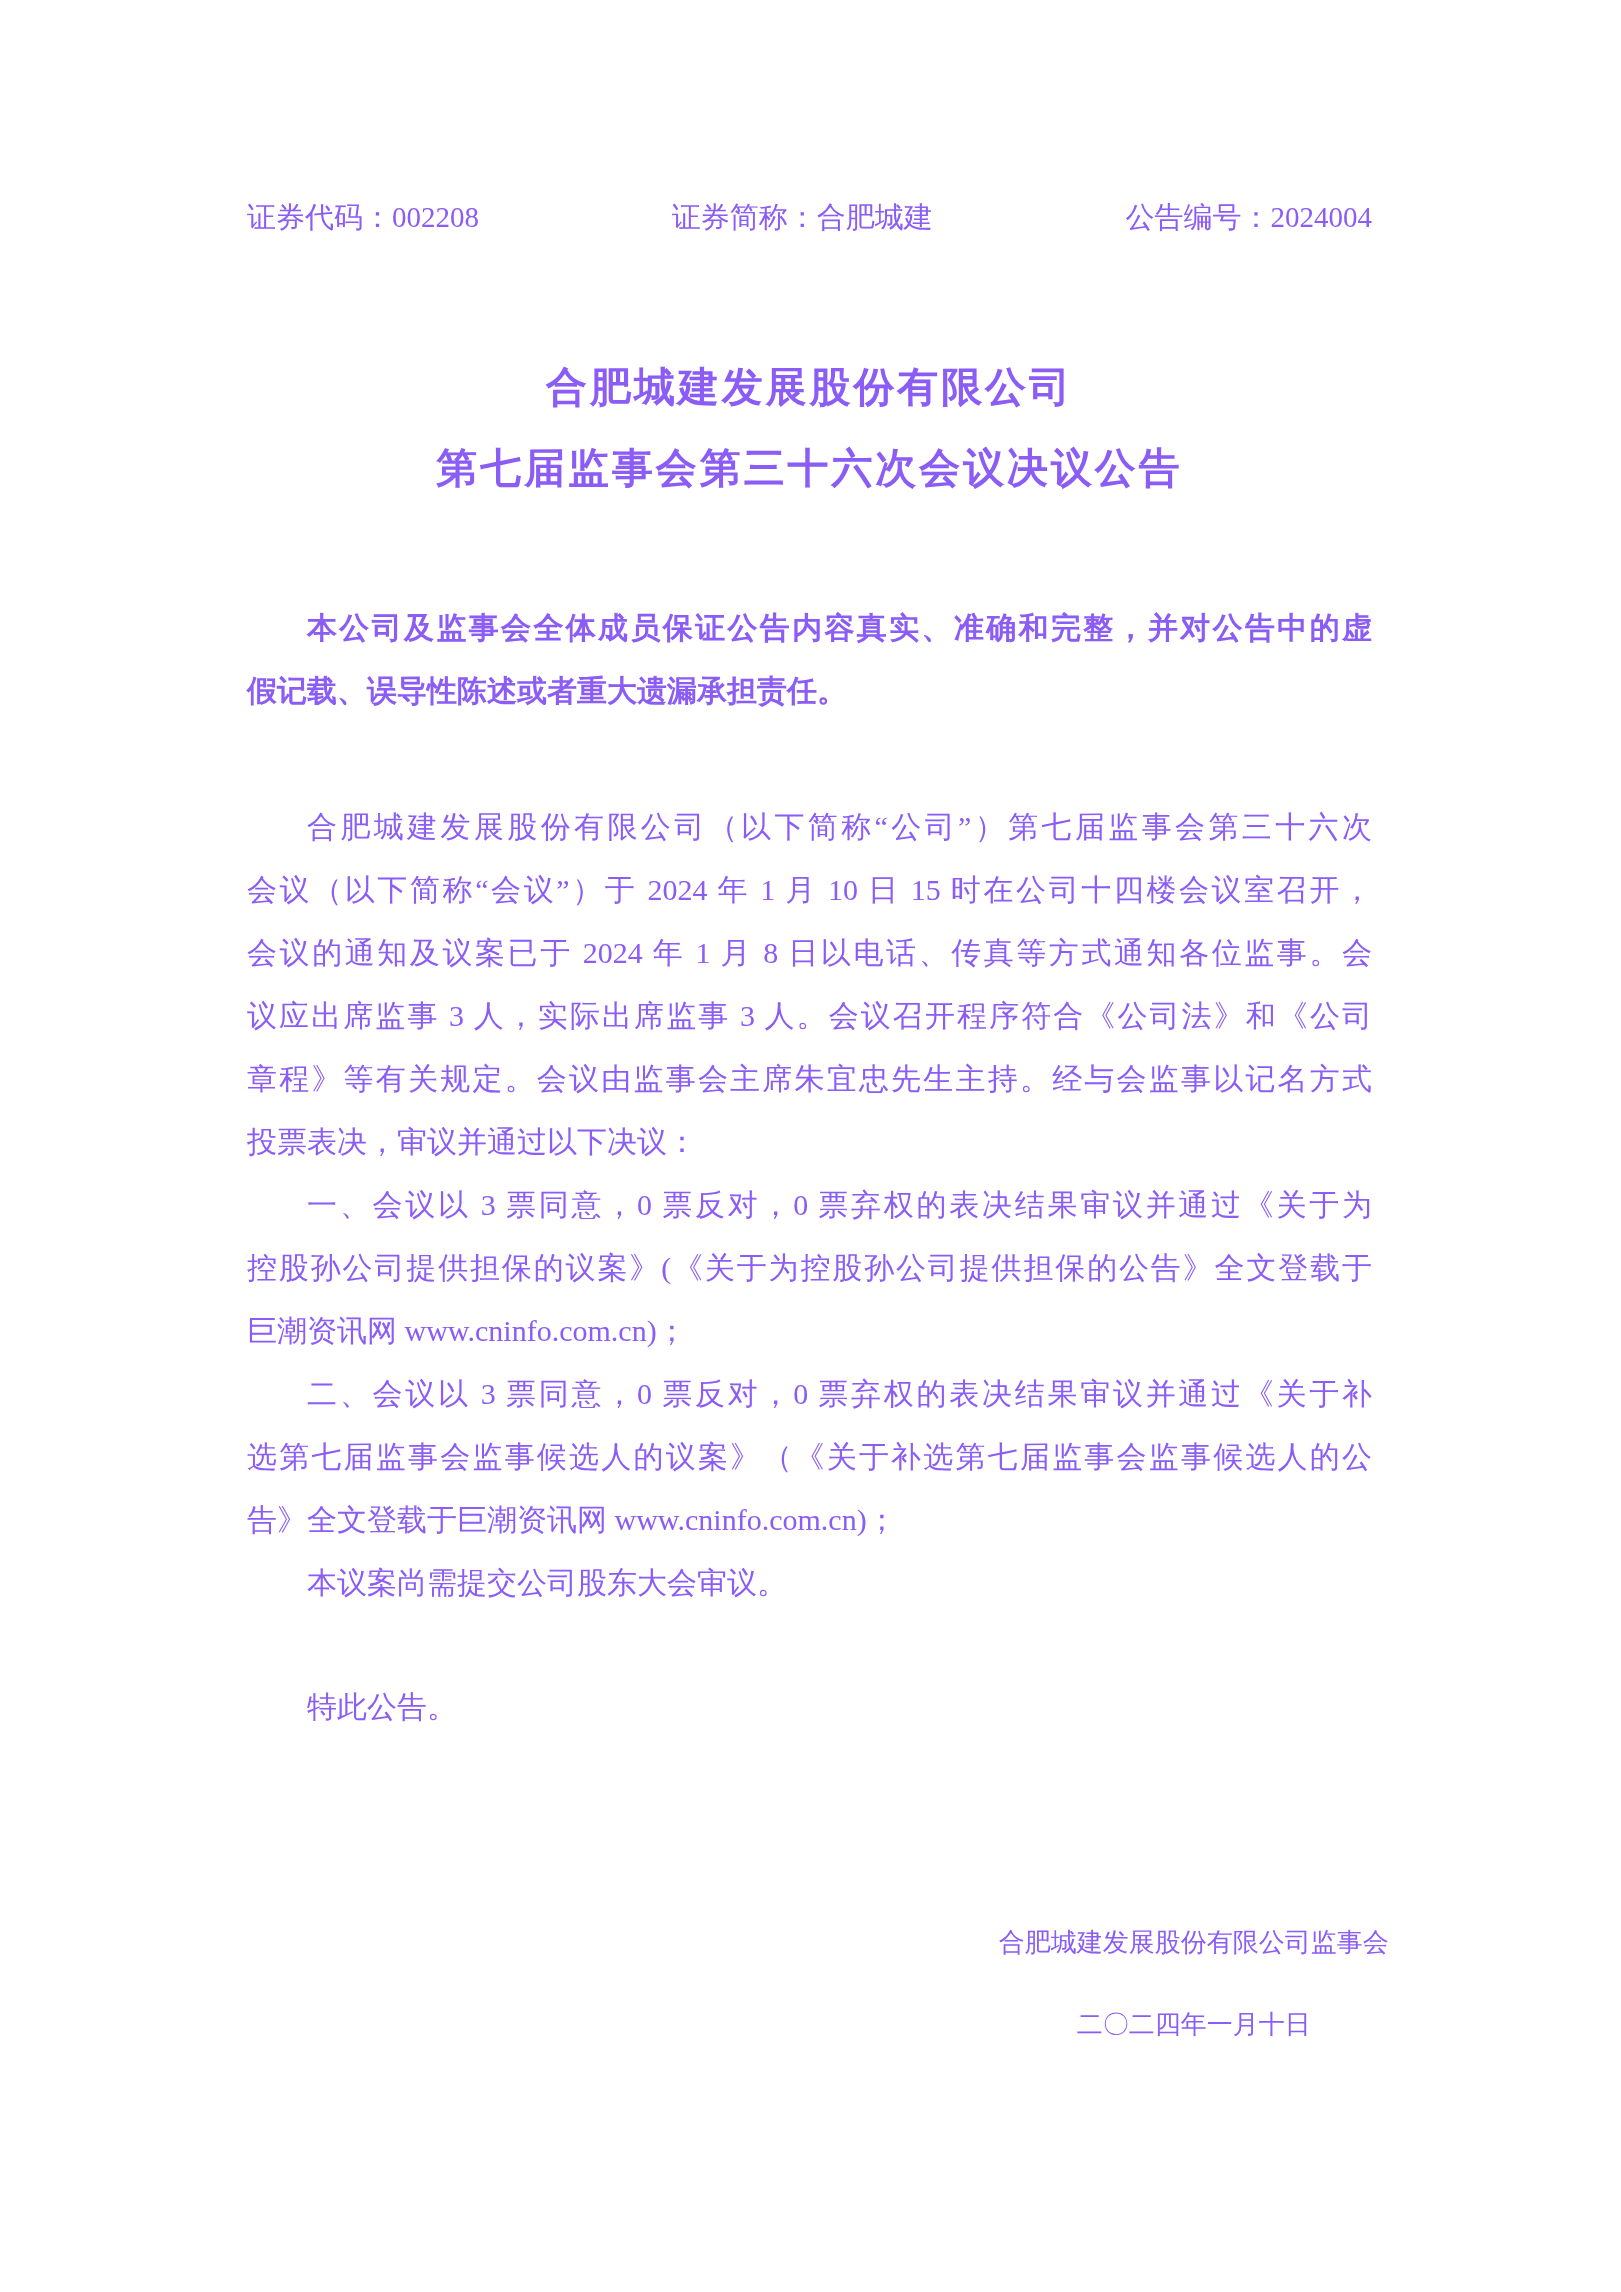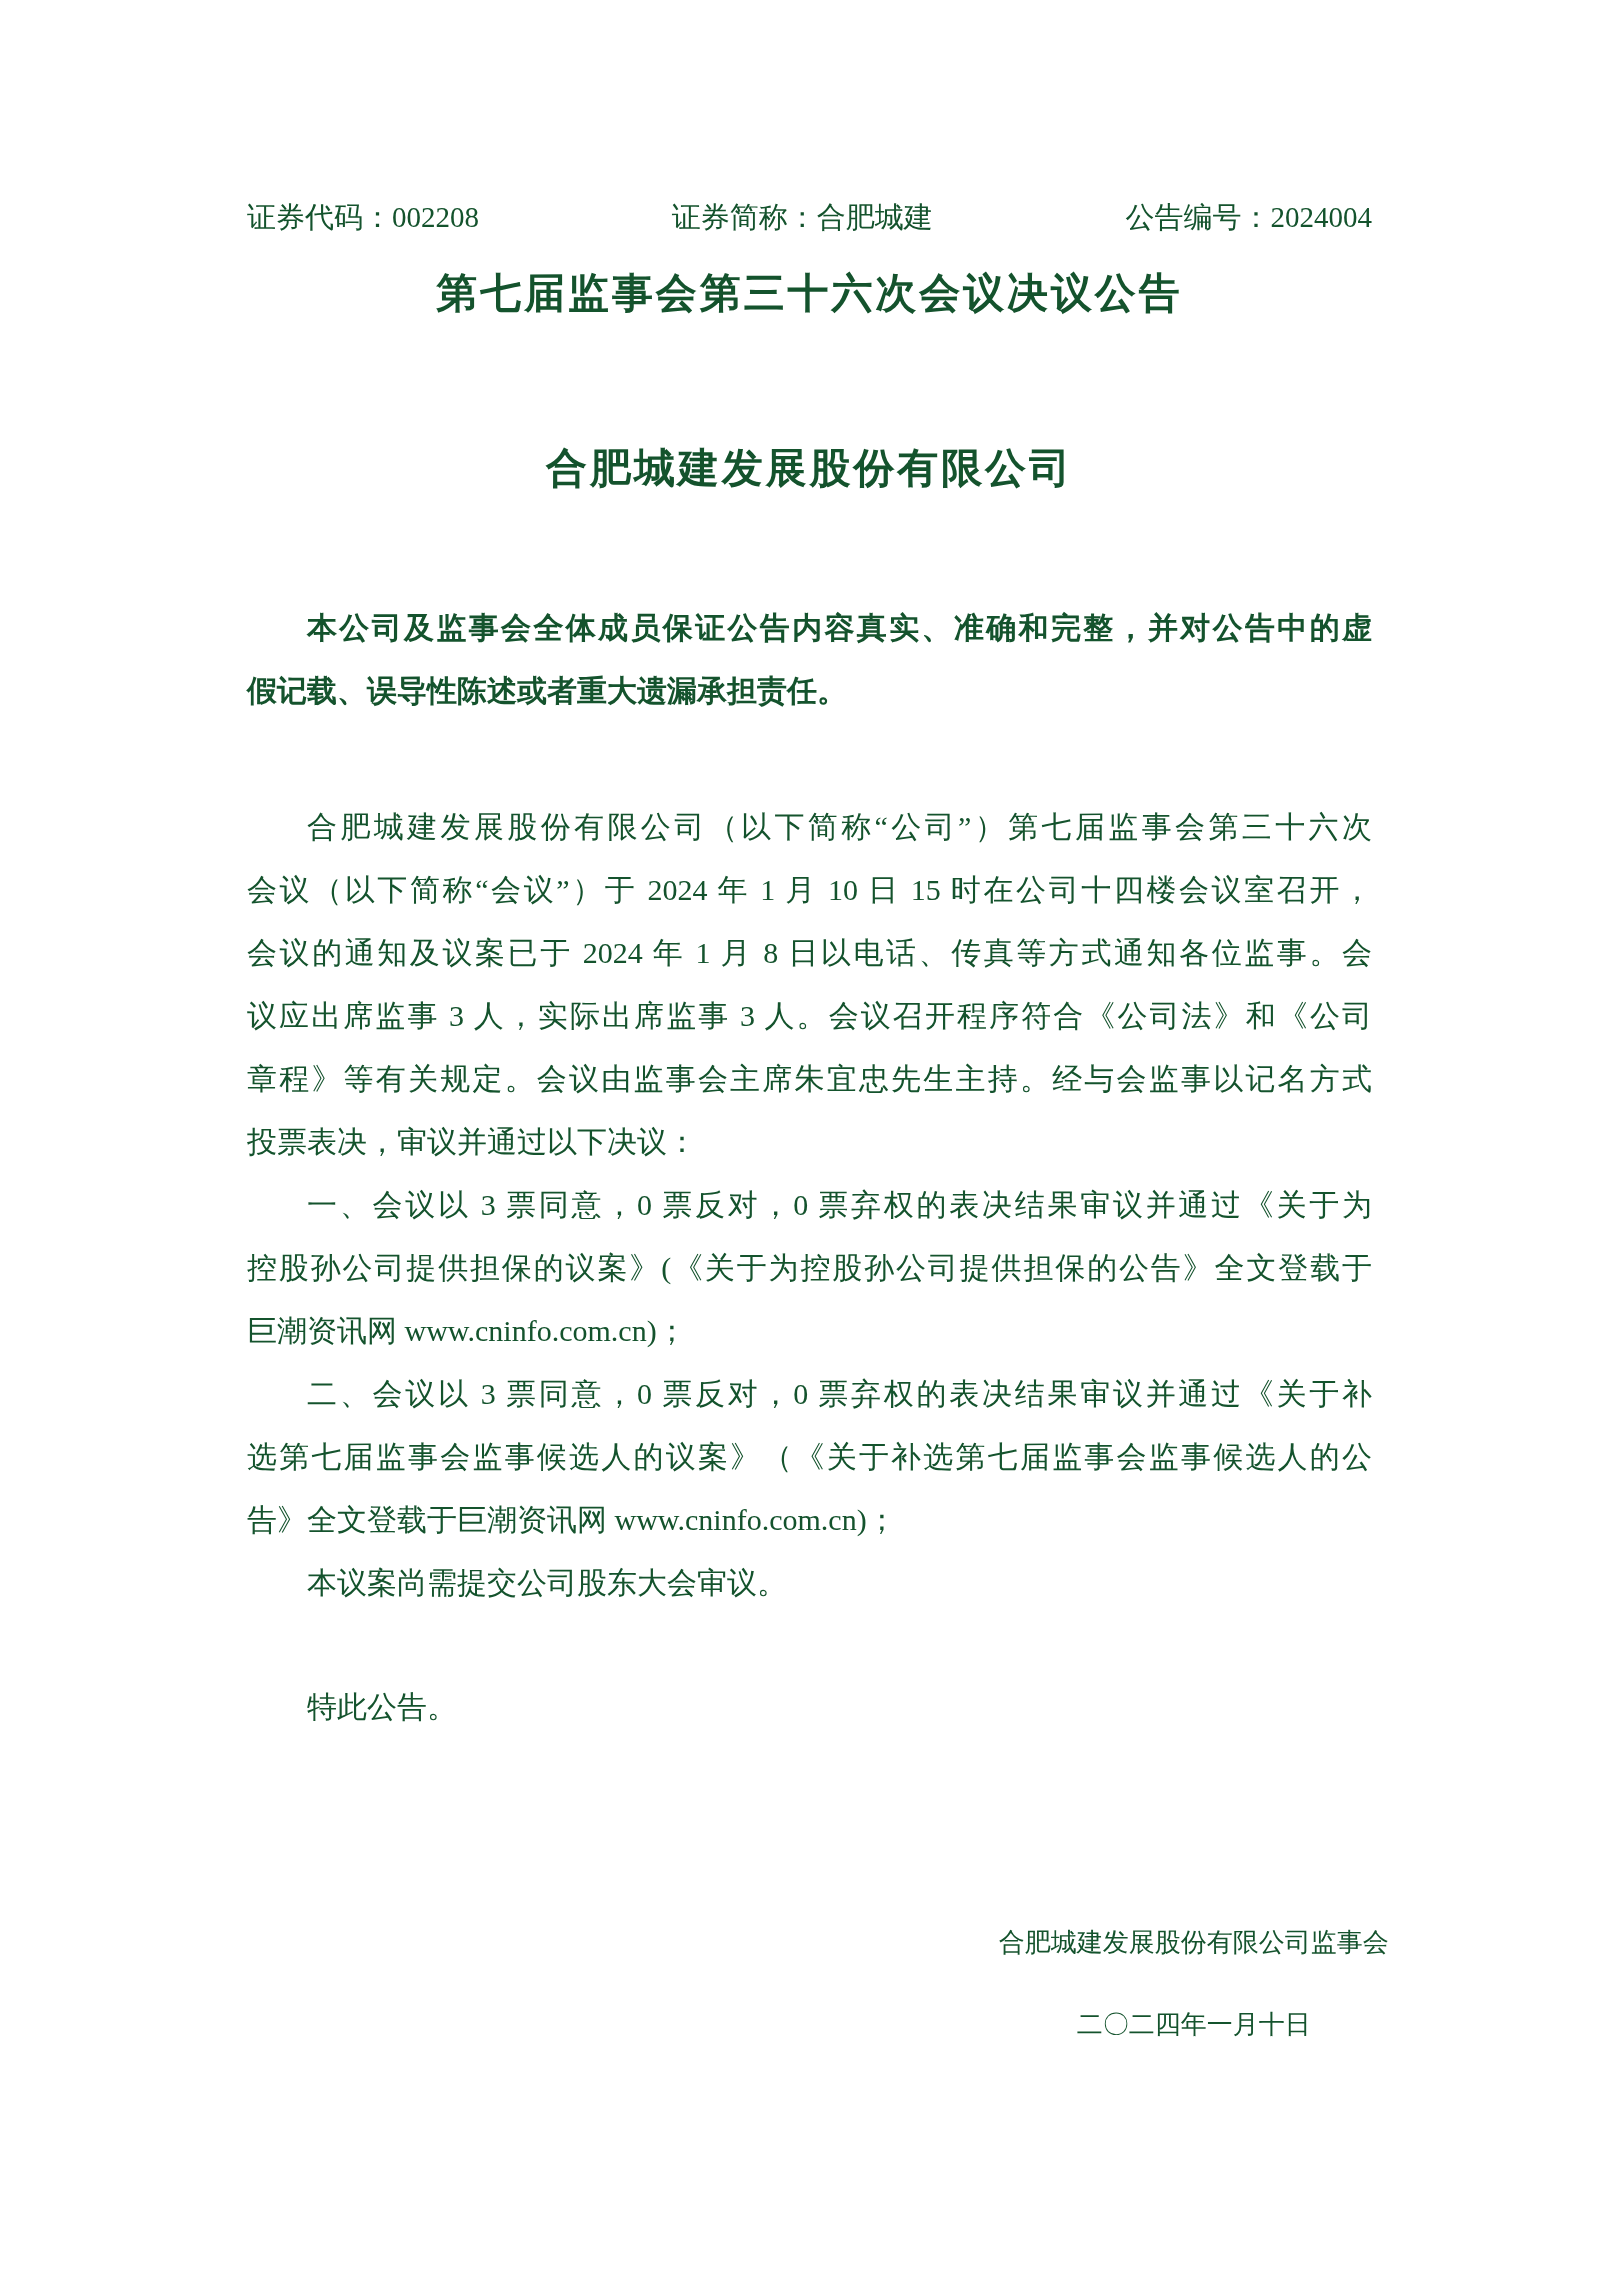--- a/index.html
+++ b/index.html
@@ -1,21 +1,21 @@
 <!DOCTYPE html>
 <html><head>
 <meta charset="utf-8">
 <style>
   html, body { margin: 0; padding: 0; background: #ffffff; }
   .page {
     position: relative;
     width: 1621px;
     height: 2231px;
     background: #ffffff;
-    color: #14532d;
+    color: #8b5cf6;
     font-family: "Liberation Serif", "DejaVu Serif", serif;
     overflow: hidden;
   }
   .content {
     position: absolute;
     left: 247px;
     top: 0;
     width: 1125px;
   }
   .header-row {
@@ -62,22 +62,22 @@
 
 <div class="page">
   <div class="content">
 
     <div class="header-row">
       <span>证券代码：002208</span>
       <span>证券简称：合肥城建</span>
       <span>公告编号：2024004</span>
     </div>
 
+    <div class="doc-title first">合肥城建发展股份有限公司</div>
     <div class="doc-title second">第七届监事会第三十六次会议决议公告</div>
-    <div class="doc-title first">合肥城建发展股份有限公司</div>
 
     <div class="para bold notice">
         <div class="line indent fill">本公司及监事会全体成员保证公告内容真实、准确和完整，并对公告中的虚</div>
         <div class="line">假记载、误导性陈述或者重大遗漏承担责任。</div>
       </div>
 
     <div class="para body-block">
         <div class="line indent fill">合肥城建发展股份有限公司（以下简称“公司”）第七届监事会第三十六次</div>
         <div class="line fill">会议（以下简称“会议”）于 2024 年 1 月 10 日 15 时在公司十四楼会议室召开，</div>
         <div class="line fill">会议的通知及议案已于 2024 年 1 月 8 日以电话、传真等方式通知各位监事。会</div>

